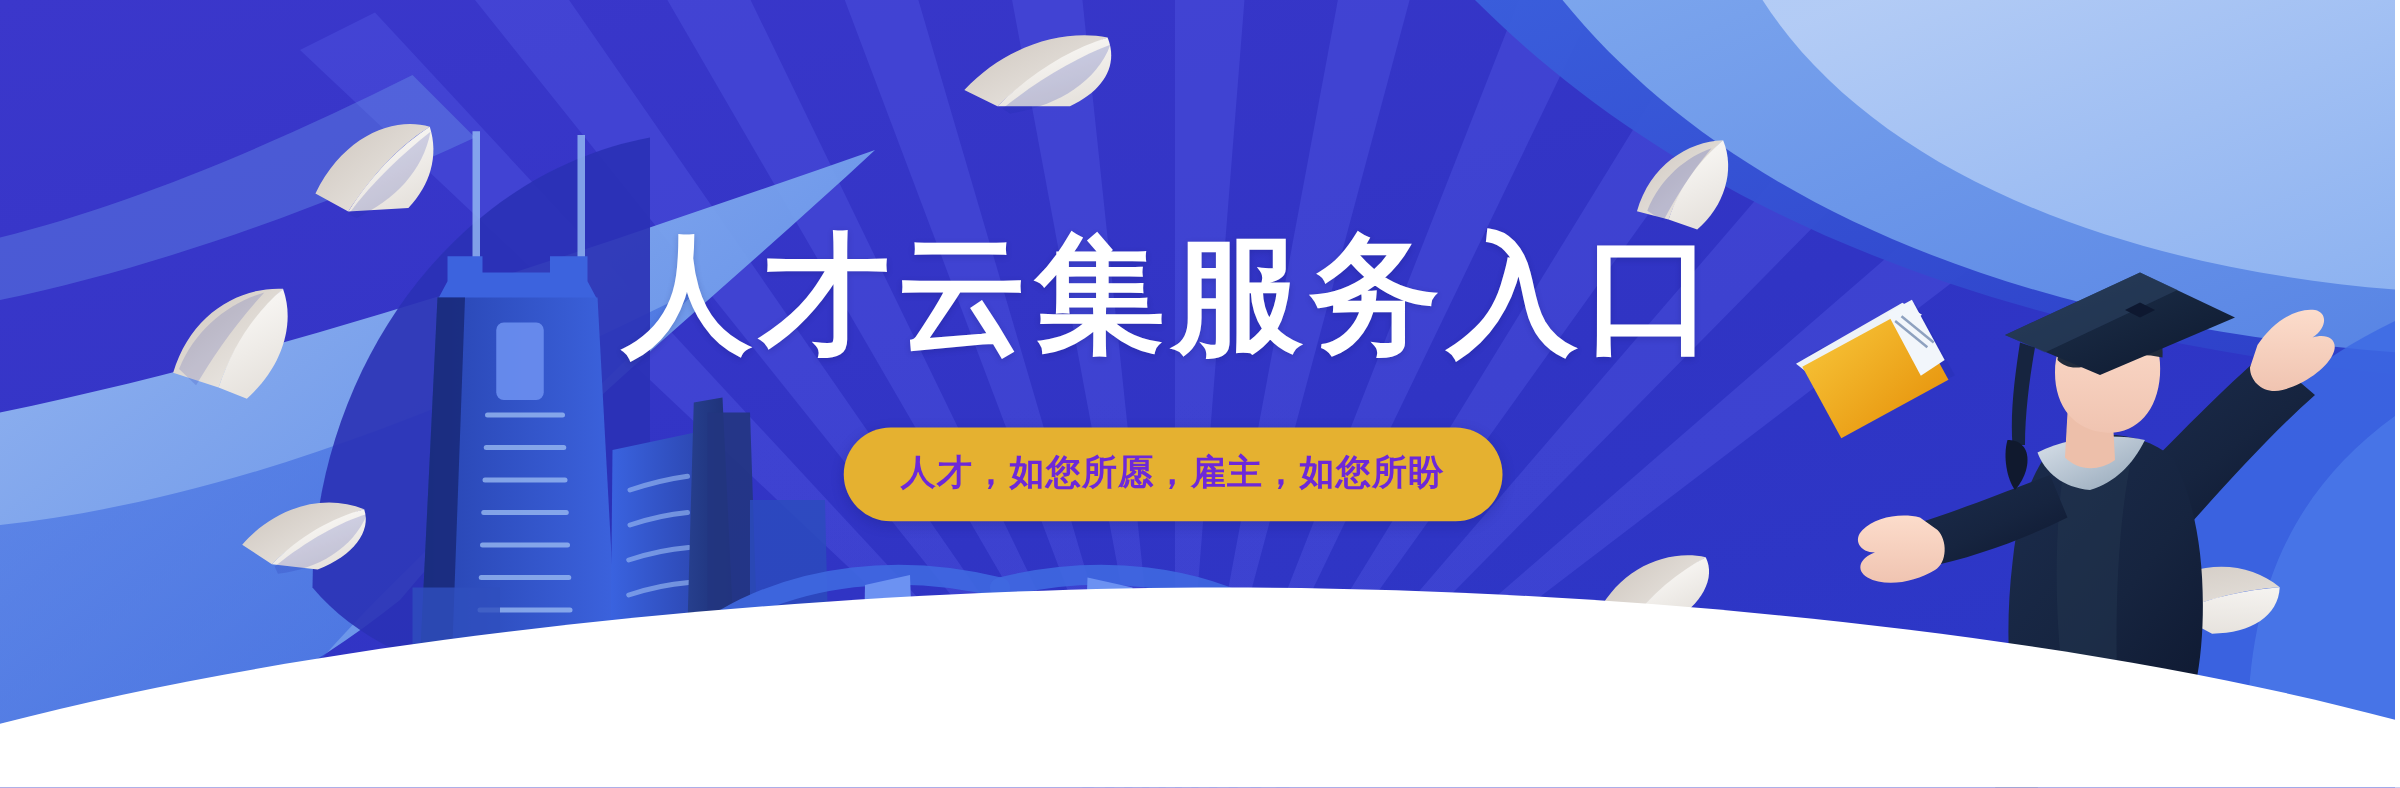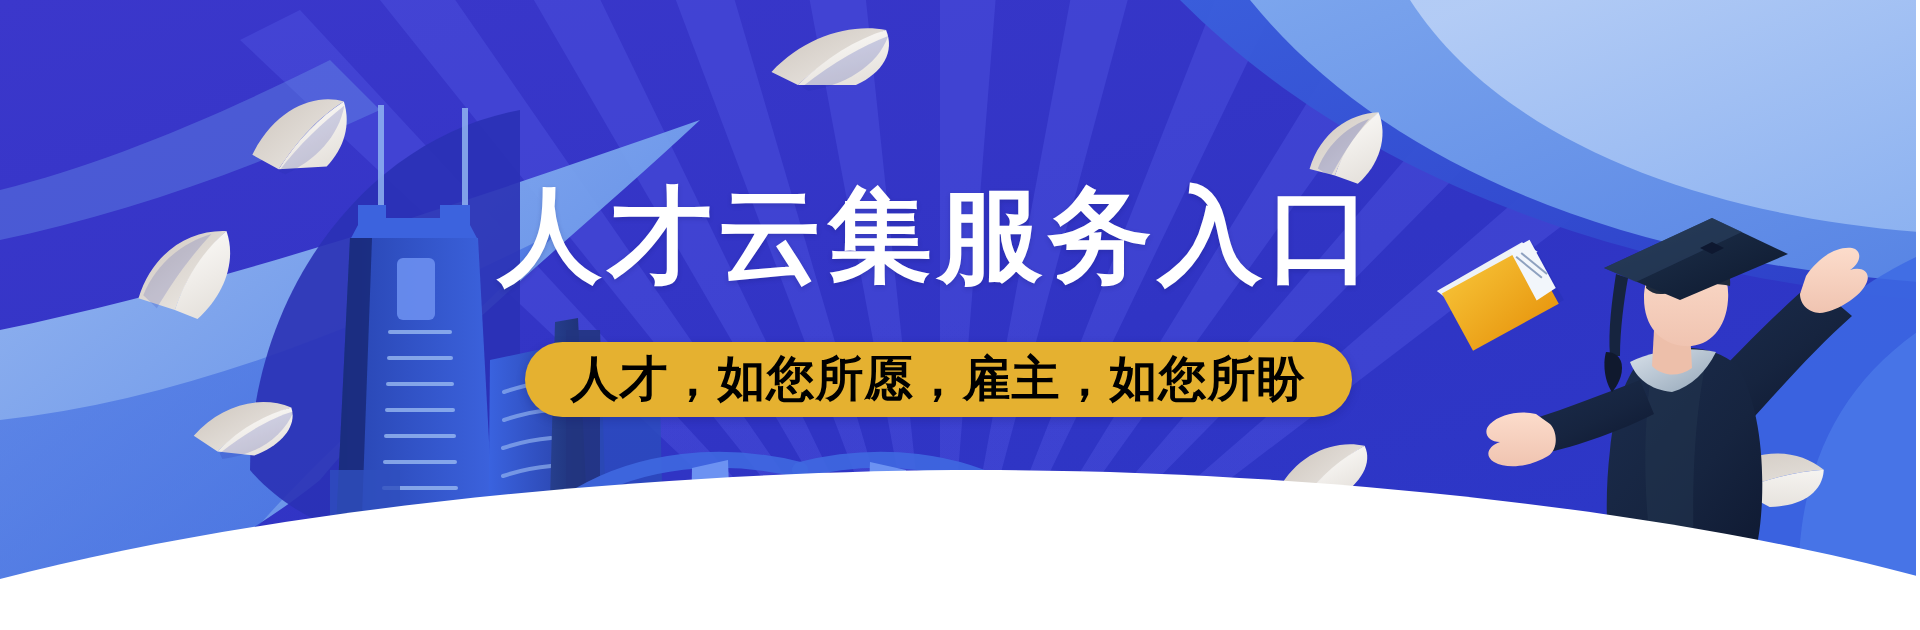--- a/index.html
+++ b/index.html
@@ -54,22 +54,22 @@
   }
   #hero-subtitle-pill{
     display:inline-block;
     background:#E5B130;
     border-radius:44px;
     padding:11px 46px 14px 46px;
     box-shadow:0 3px 10px rgba(12,20,90,0.22);
   }
   #hero-subtitle-text{
     display:block;
-    color:#000000;
-    font-size:48px;
+    color:#6d28d9;
+    font-size:28px;
     line-height:50px;
     font-weight:bold;
     letter-spacing:1px;
     font-family:"DejaVu Sans","Liberation Sans",sans-serif;
     white-space:nowrap;
   }
 </style>
 </head>
 <body>
 

